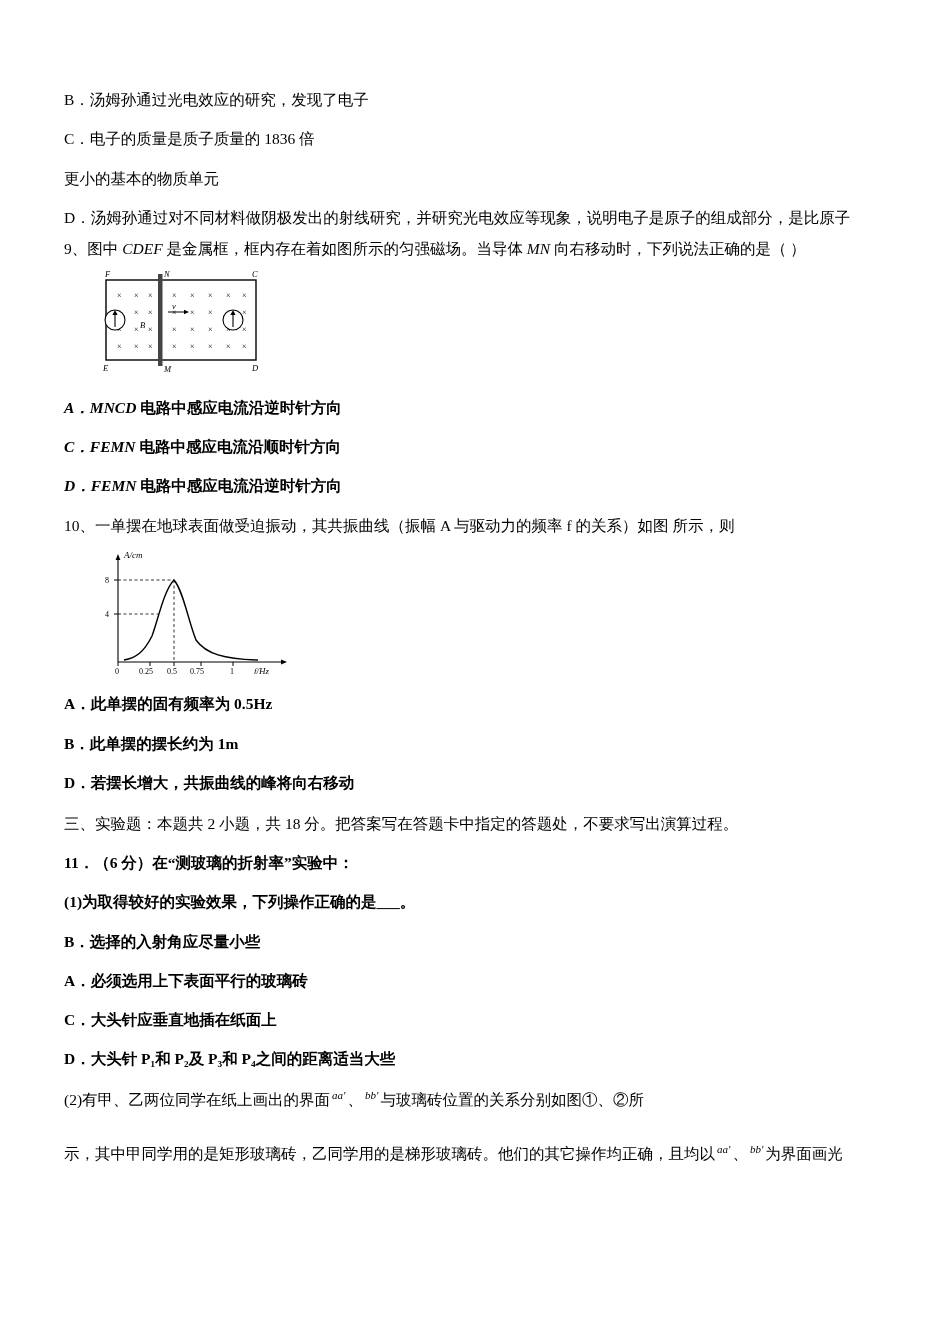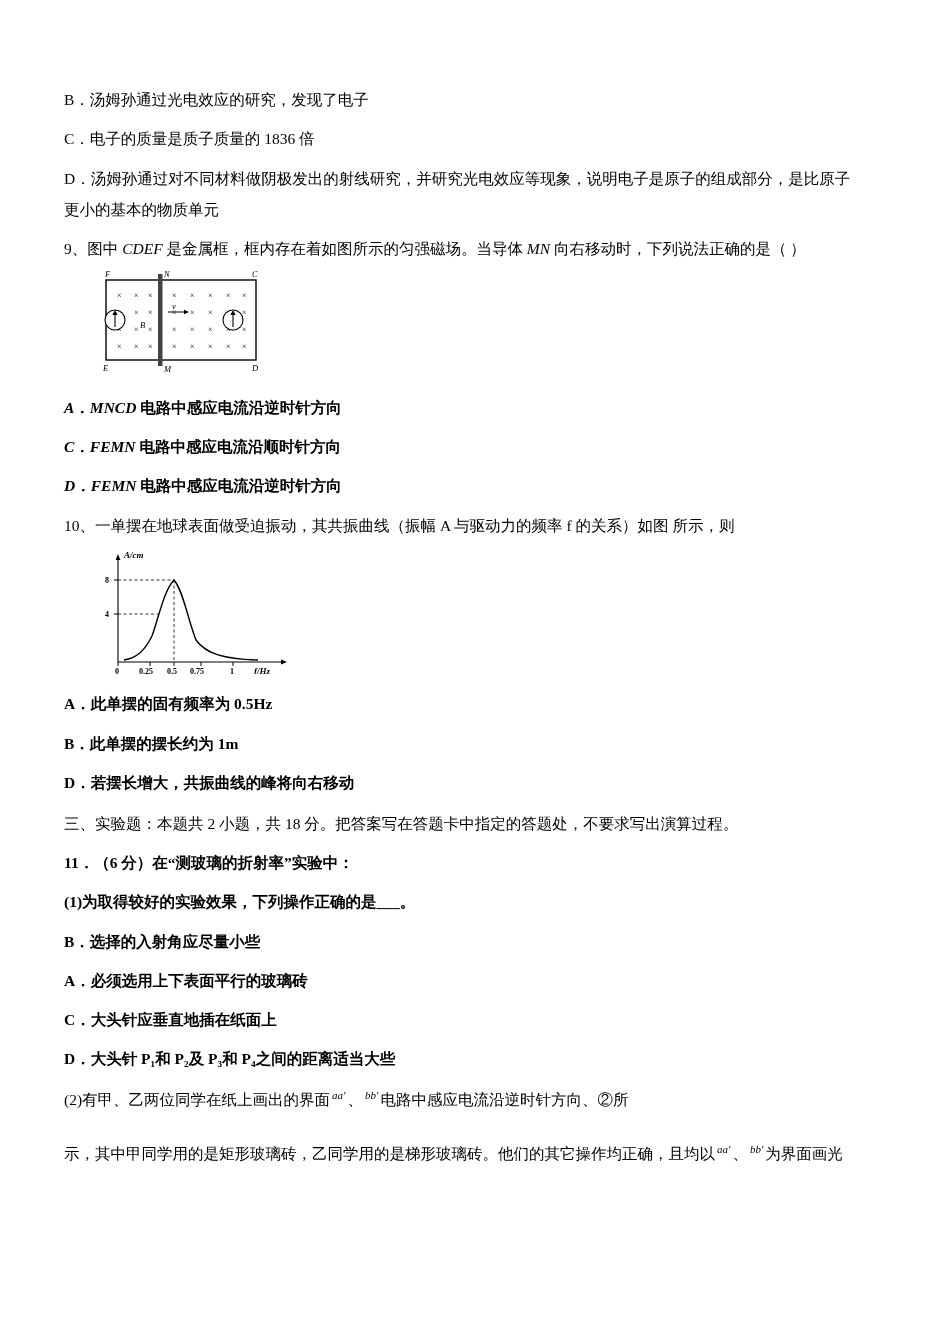--- a/index.html
+++ b/index.html
@@ -71,25 +71,25 @@
   <div class="content">
 
     <div class="opt">
       <span class="opt-label">B．</span><span>汤姆孙通过光电效应的研究，发现了电子</span>
     </div>
 
     <div class="opt">
       <span class="opt-label">C．</span><span>电子的质量是质子质量的 1836 倍</span>
     </div>
 
+    <div class="opt">
+      <span>更小的基本的物质单元</span>
+    </div>
     <div class="opt" style="margin-bottom:8px;">
       <span class="opt-label">D．</span><span>汤姆孙通过对不同材料做阴极发出的射线研究，并研究光电效应等现象，说明电子是原子的组成部分，是比原子</span>
-    </div>
-    <div class="opt">
-      <span>更小的基本的物质单元</span>
     </div>
 
     <div class="q">
       <span>9、</span><span>图中 </span><span class="ital">CDEF</span><span> 是金属框，框内存在着如图所示的匀强磁场。当导体 </span><span class="ital">MN</span><span> 向右移动时，下列说法正确的是（       ）</span>
     </div>
 
     <div class="fig-wrap">
       <svg width="190" height="110" viewBox="0 0 190 110">
 
         <rect x="20" y="12" width="150" height="80" fill="none" stroke="#000" stroke-width="1.4"></rect>
@@ -162,21 +162,21 @@
       <span class="ital">C．</span><span class="ital">FEMN</span><span> 电路中感应电流沿顺时针方向</span>
     </div>
     <div class="opt bold">
       <span class="ital">D．</span><span class="ital">FEMN</span><span> 电路中感应电流沿逆时针方向</span>
     </div>
 
     <div class="q">
       <span>10、</span><span>一单摆在地球表面做受迫振动，其共振曲线（振幅 A 与驱动力的频率 f 的关系）如图 所示，则</span>
     </div>
 
-    <div class="fig-wrap" style="margin-left:24px;font-weight:bold;">
+    <div class="fig-wrap" style="margin-left:24px;">
       <svg width="215" height="130" viewBox="0 0 215 130">
 
         <line x1="30" y1="118" x2="195" y2="118" stroke="#000" stroke-width="1.1"></line>
         <polygon points="199,118 193,115.6 193,120.4" fill="#000"></polygon>
         <line x1="30" y1="118" x2="30" y2="14" stroke="#000" stroke-width="1.1"></line>
         <polygon points="30,10 27.6,16 32.4,16" fill="#000"></polygon>
 
         <text x="36" y="14" font-family="Liberation Serif, serif" font-size="9" font-style="italic">A/cm</text>
         <text x="166" y="130" font-family="Liberation Serif, serif" font-size="9" font-style="italic">f/Hz</text>
 
@@ -228,21 +228,21 @@
       <span>A．</span><span>必须选用上下表面平行的玻璃砖</span>
     </div>
     <div class="opt bold">
       <span>C．</span><span>大头针应垂直地插在纸面上</span>
     </div>
     <div class="opt bold">
       <span>D．</span><span>大头针 P₁和 P₂及 P₃和 P₄之间的距离适当大些</span>
     </div>
 
     <div class="opt" style="margin-bottom:30px;">
-      <span>(2)有甲、乙两位同学在纸上画出的界面</span><span class="mathfrac">aa′</span><span>、</span><span class="mathfrac">bb′</span><span>电路中感应电流沿逆时针方向、②所</span>
+      <span>(2)有甲、乙两位同学在纸上画出的界面</span><span class="mathfrac">aa′</span><span>、</span><span class="mathfrac">bb′</span><span>与玻璃砖位置的关系分别如图①、②所</span>
     </div>
 
     <div class="opt">
       <span>示，其中甲同学用的是矩形玻璃砖，乙同学用的是梯形玻璃砖。他们的其它操作均正确，且均以</span><span class="mathfrac">aa′</span><span>、</span><span class="mathfrac">bb′</span><span>为界面画光</span>
     </div>
 
   </div>
 </div>
 
 </body></html>

